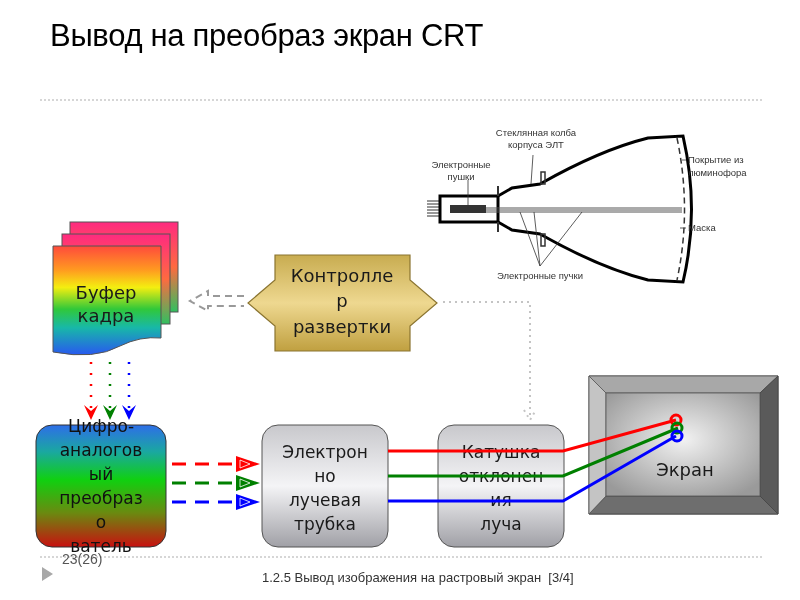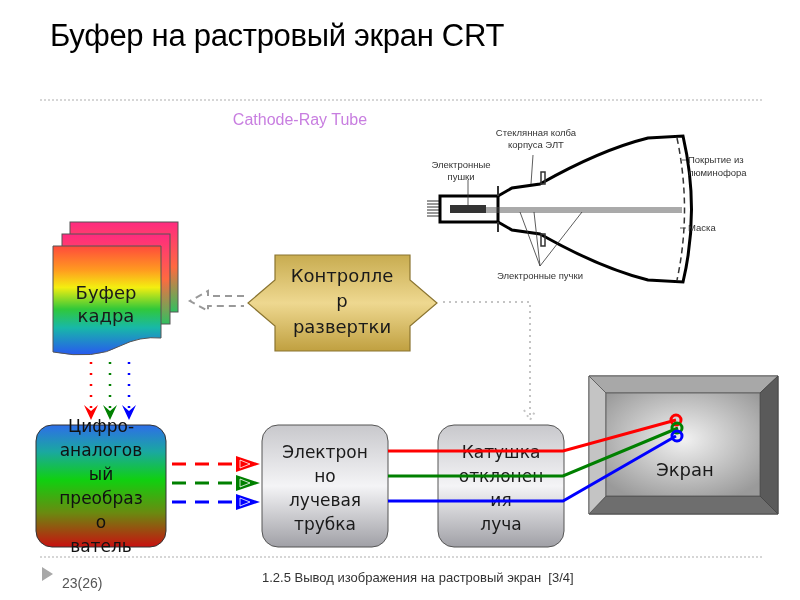--- a/index.html
+++ b/index.html
@@ -4,33 +4,32 @@
 <style>
   html, body { margin:0; padding:0; background:#ffffff; }
   body { width:800px; height:600px; position:relative; overflow:hidden; font-family:"Liberation Sans", sans-serif; }
   .abs { position:absolute; }
   #slide-title { left:50px; top:18px; font-size:31px; color:#000; white-space:nowrap; letter-spacing:-0.3px; }
   .divider { left:40px; width:722px; height:0; border-top:2px dotted #d6d6d6; }
   #div-top { top:99px; }
   #div-bottom { top:556px; }
   #crt-caption { left:200px; top:110px; width:200px; text-align:center; color:#c87ee0; font-size:16px; line-height:19px; }
   svg#diagram { position:absolute; left:0; top:0; }
-  #footer-page { left:62px; top:575px; font-size:14px; color:#555;text-align:right; }
+  #footer-page { left:62px; top:551px; font-size:14px; color:#555;text-align:right; }
   #footer-arrow { left:42px; top:567px; width:0; height:0; border-top:7px solid transparent; border-bottom:7px solid transparent; border-left:11px solid #a8a8a8; }
   #footer-section { left:262px; top:570px; font-size:13px; color:#333; white-space:pre;text-align:center; }
   .lbl { font-family:"Liberation Sans", sans-serif; font-size:9.5px; fill:#333; }
 </style>
 </head>
 <body>
 
-<div id="slide-title" class="abs">Буфер на растровый экран CRT</div>
+<div id="slide-title" class="abs">Вывод на преобраз экран CRT</div>
 <div id="div-top" class="abs divider"></div>
 
 <div id="crt-caption" class="abs">
-  <div>Cathode-Ray Tube</div>
 </div>
 
 <svg id="diagram" width="800" height="600" viewBox="0 0 800 600">
   <defs>
     <linearGradient id="rainbowV" x1="0" y1="0" x2="0" y2="1">
       <stop offset="0" stop-color="#ff4a3c"></stop>
       <stop offset="0.22" stop-color="#ff9a20"></stop>
       <stop offset="0.38" stop-color="#f4ee10"></stop>
       <stop offset="0.58" stop-color="#30c83a"></stop>
       <stop offset="0.75" stop-color="#18b8a8"></stop>

